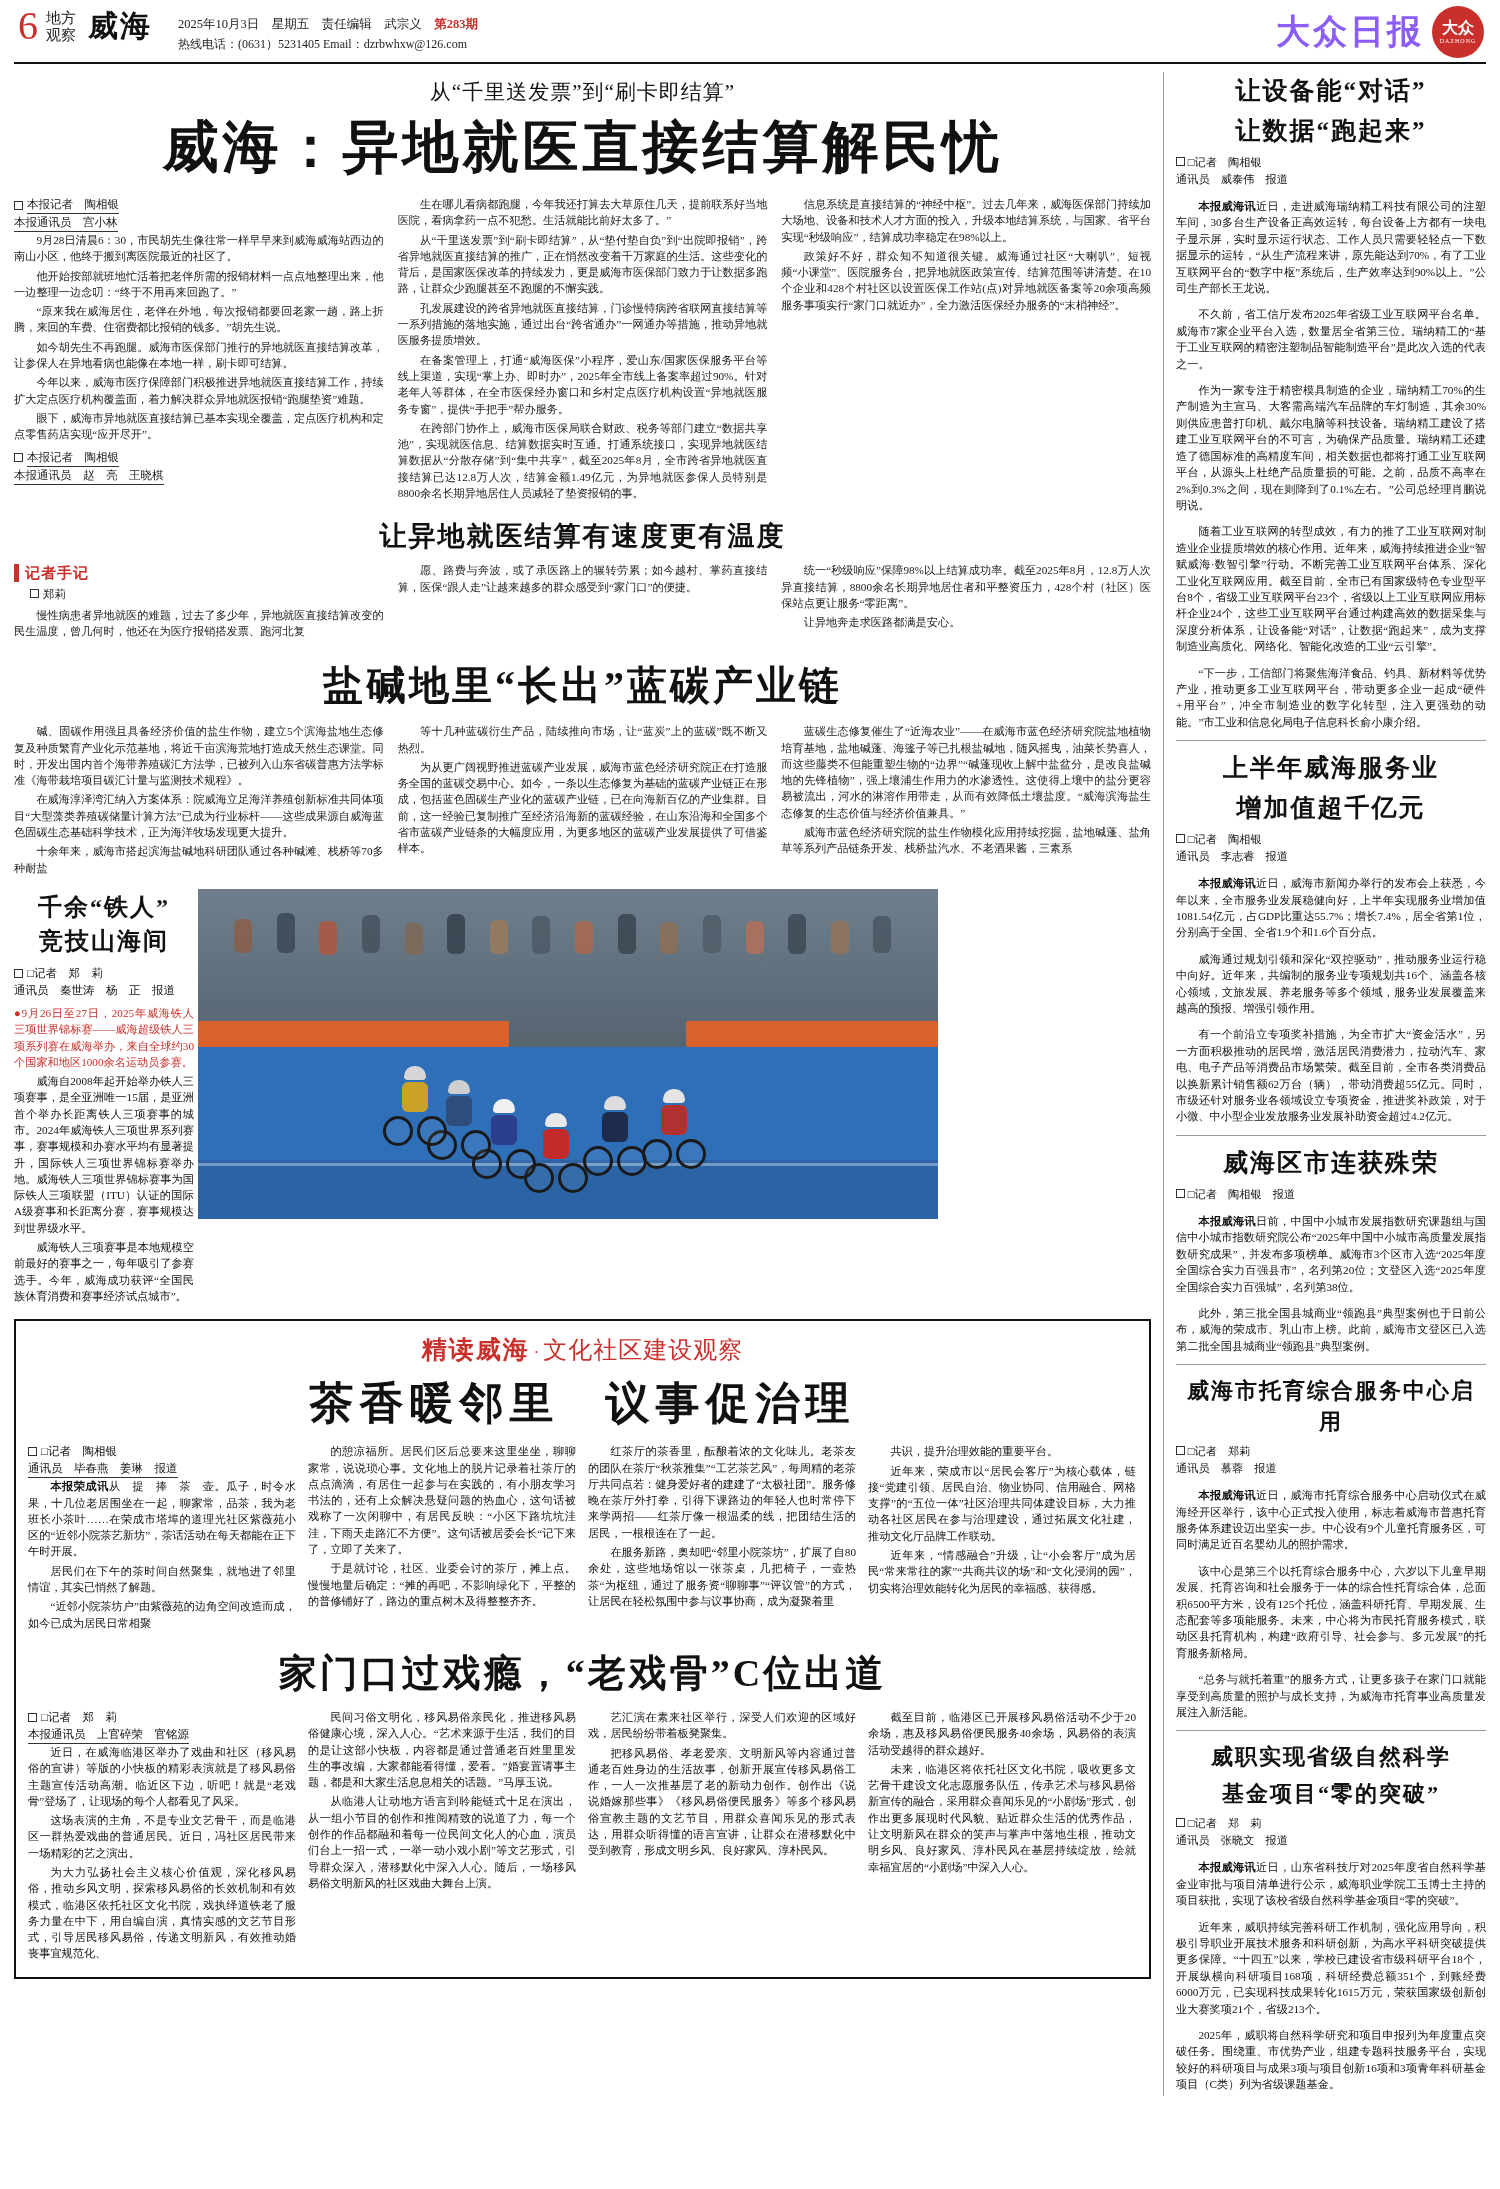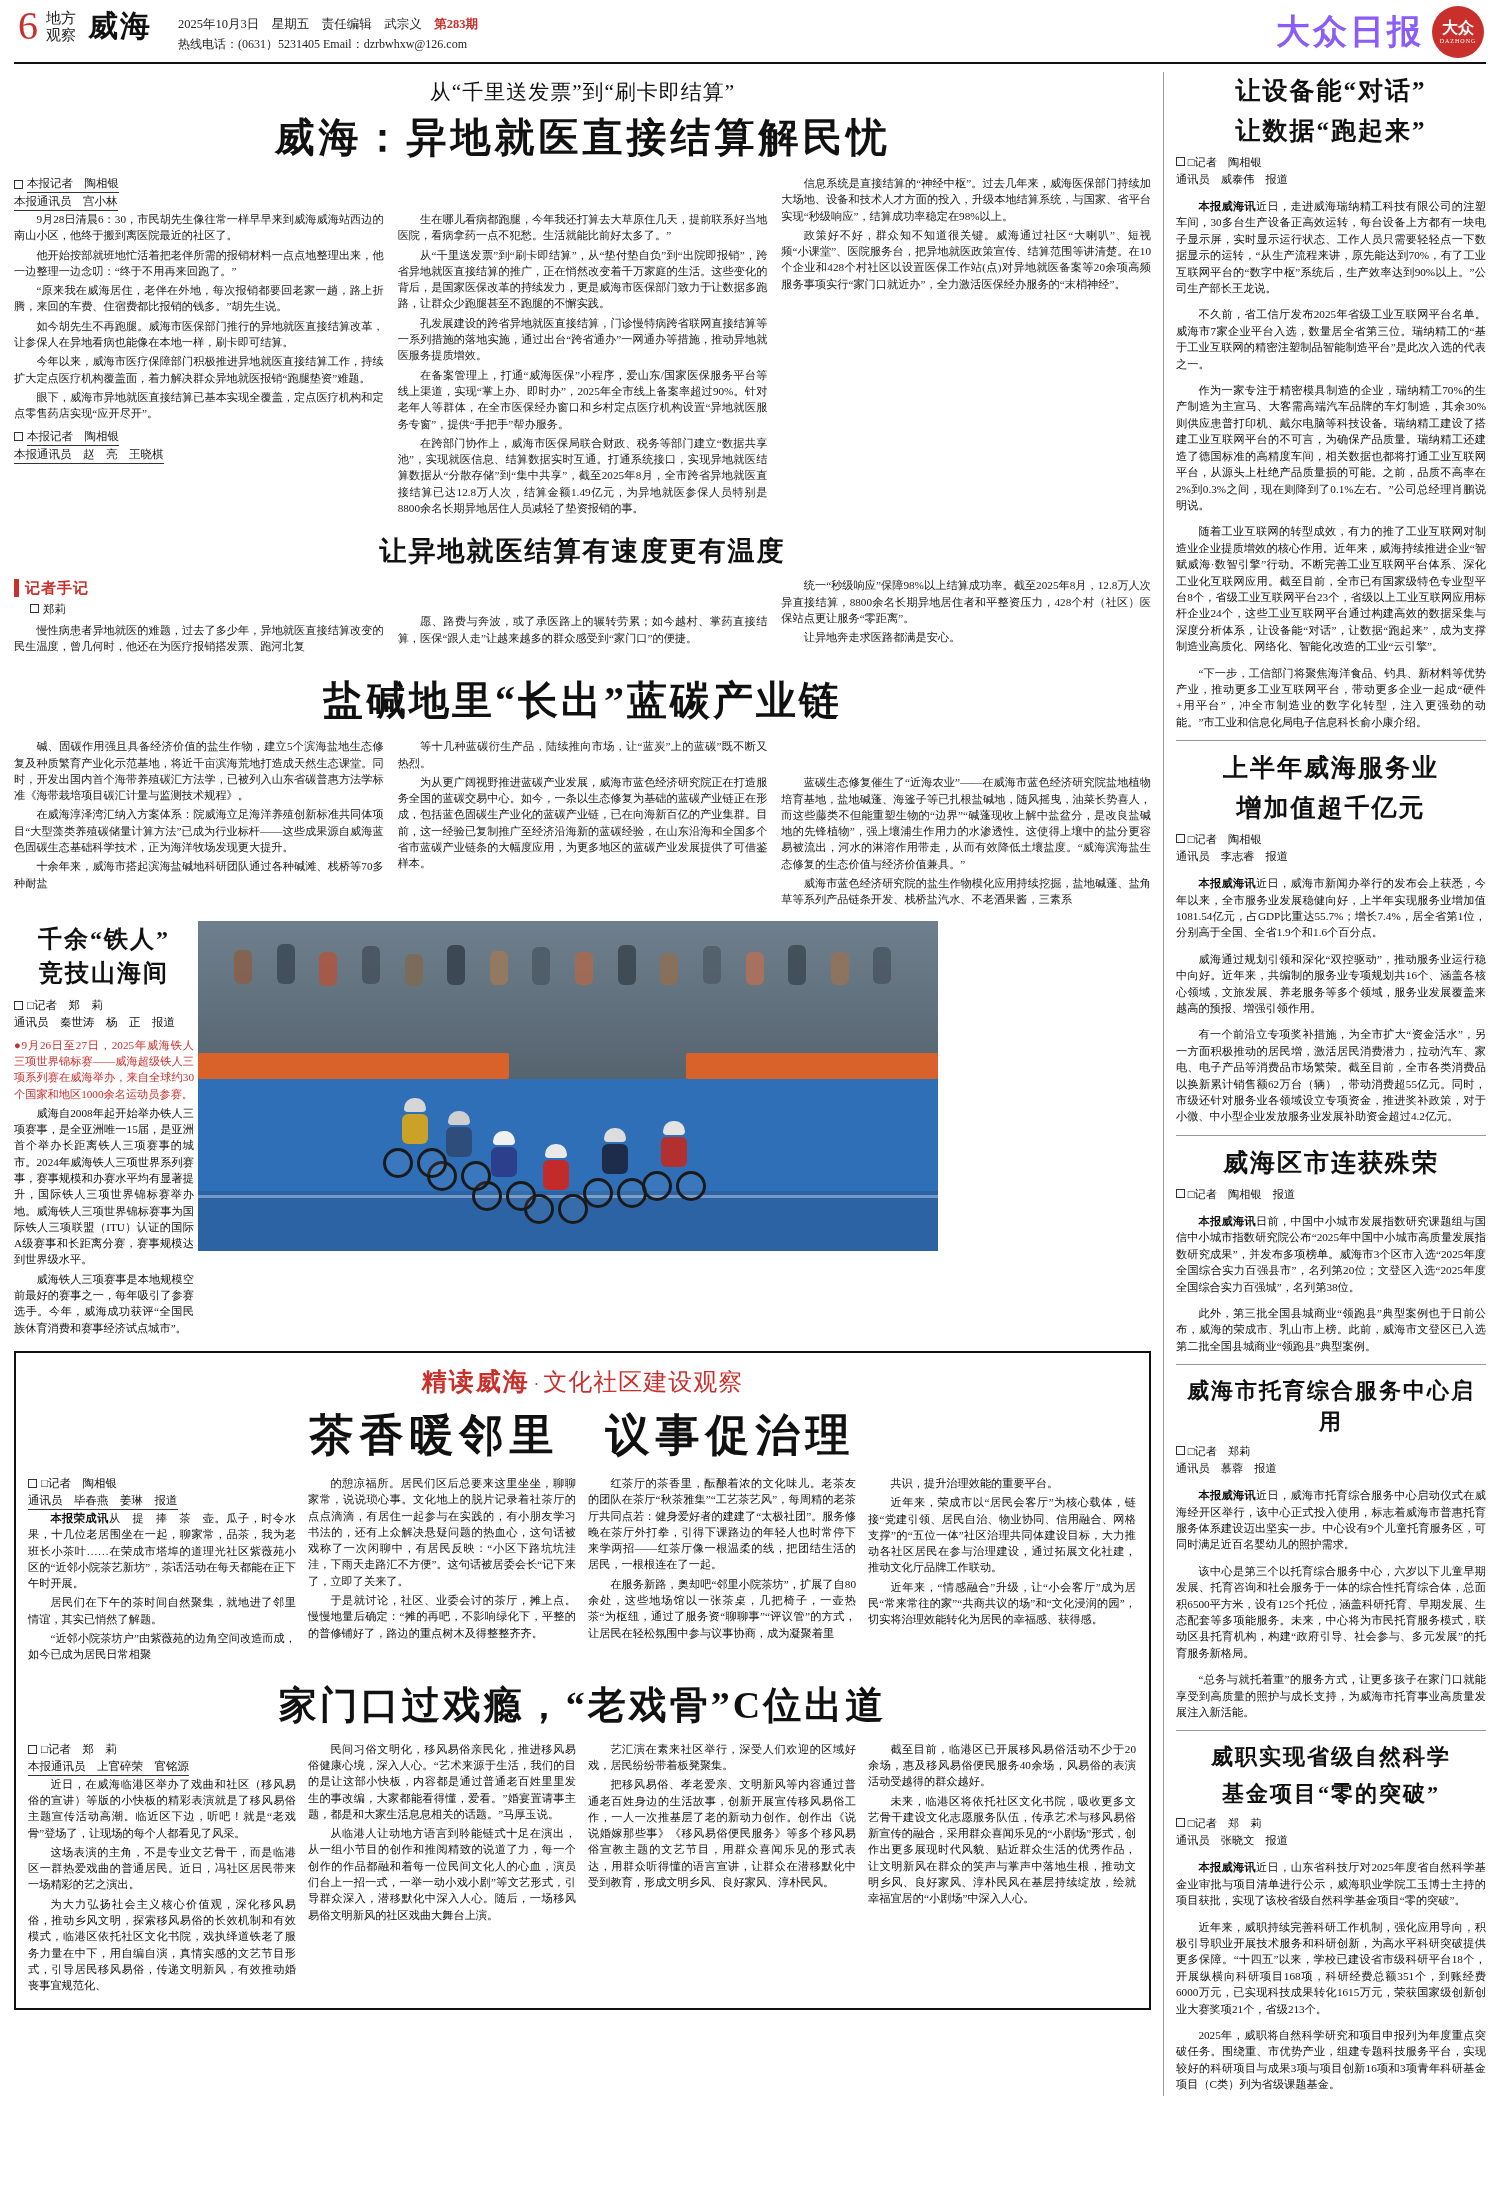--- a/index.html
+++ b/index.html
@@ -28,31 +28,31 @@
   .dz-logo .cn { font-size:16px; font-weight:bold; }
   .dz-logo .en { font-size:6px; letter-spacing:1px; margin-top:2px; }
 
   
   .content { display:flex; gap:0; padding-top:8px; }
   .left-zone { width:1150px; padding-right:12px; border-right:1px solid #999; }
   .right-col { width:322px; padding-left:12px; }
 
   
   .kicker { text-align:center; font-size:21px; letter-spacing:1px; margin:6px 0 4px; }
-  .head1 { text-align:center; font-size:40px; font-weight:bold; letter-spacing:4px; margin:2px 0 10px; font-family:"Liberation Serif", serif; }
+  .head1 { text-align:center; font-size:56px; font-weight:bold; letter-spacing:4px; margin:2px 0 10px; font-family:"Liberation Serif", serif; }
   .byline { font-size:11.5px; line-height:17px; }
   .byline .row { display:flex; align-items:center; gap:4px; }
   .sqbox { display:inline-block; width:9px; height:9px; border:1px solid #333; }
   .ul { border-bottom:1px solid #333; display:inline-block; }
 
   .cols3 { display:flex; gap:14px; margin-top:8px; }
   .col { font-size:11.2px; line-height:16.3px; text-align:justify; color:#1a1a1a; }
   .col p { margin:0 0 3px 0; text-indent:2em; }
   .w1 { width:372px; }
-  .w2 { width:372px;margin-top:36px; }
+  .w2 { width:372px; }
   .w3 { width:372px; }
 
   .sub-head { text-align:center; font-size:27px; font-weight:bold; letter-spacing:2px; margin:14px 0 8px; }
   .note-flag { display:flex; align-items:center; gap:6px; margin:2px 0 4px; }
   .note-flag .bar { width:5px; height:18px; background:#c9302c; }
   .note-flag .txt { font-size:15px; font-weight:bold; color:#c9302c; letter-spacing:1px; }
   .note-name { font-size:11.5px; margin:0 0 4px 16px; }
   .note-name .sqbox { margin-right:4px; }
 
   .head2 { text-align:center; font-size:40px; font-weight:bold; letter-spacing:3px; margin:16px 0 10px; }

